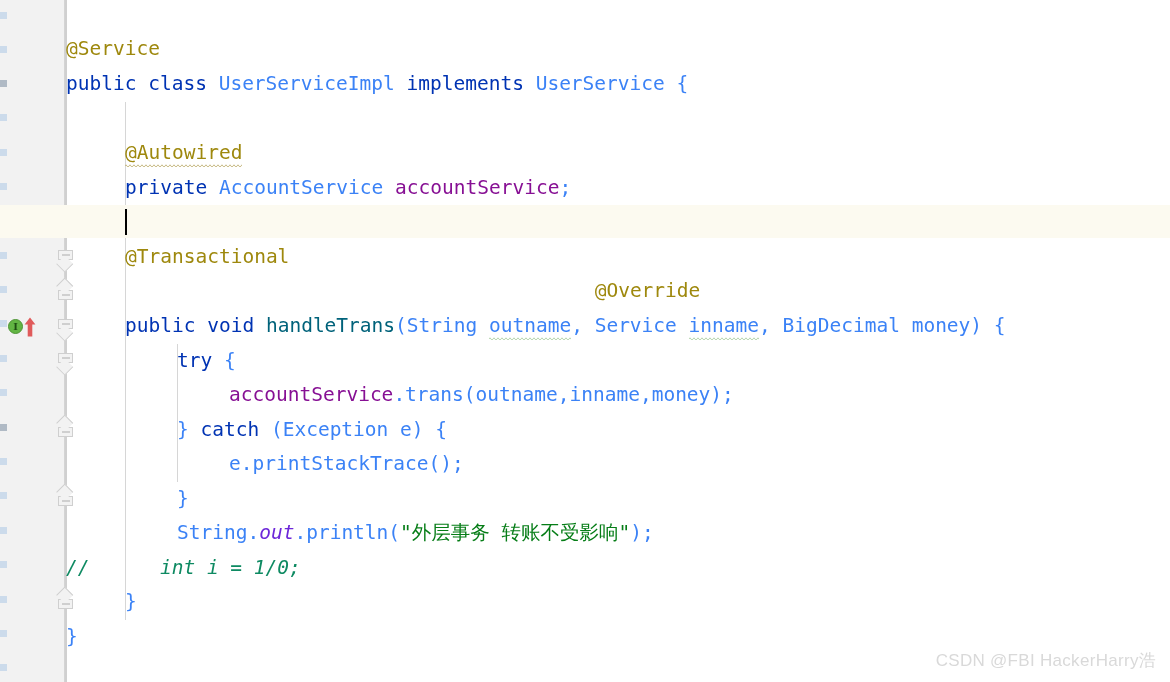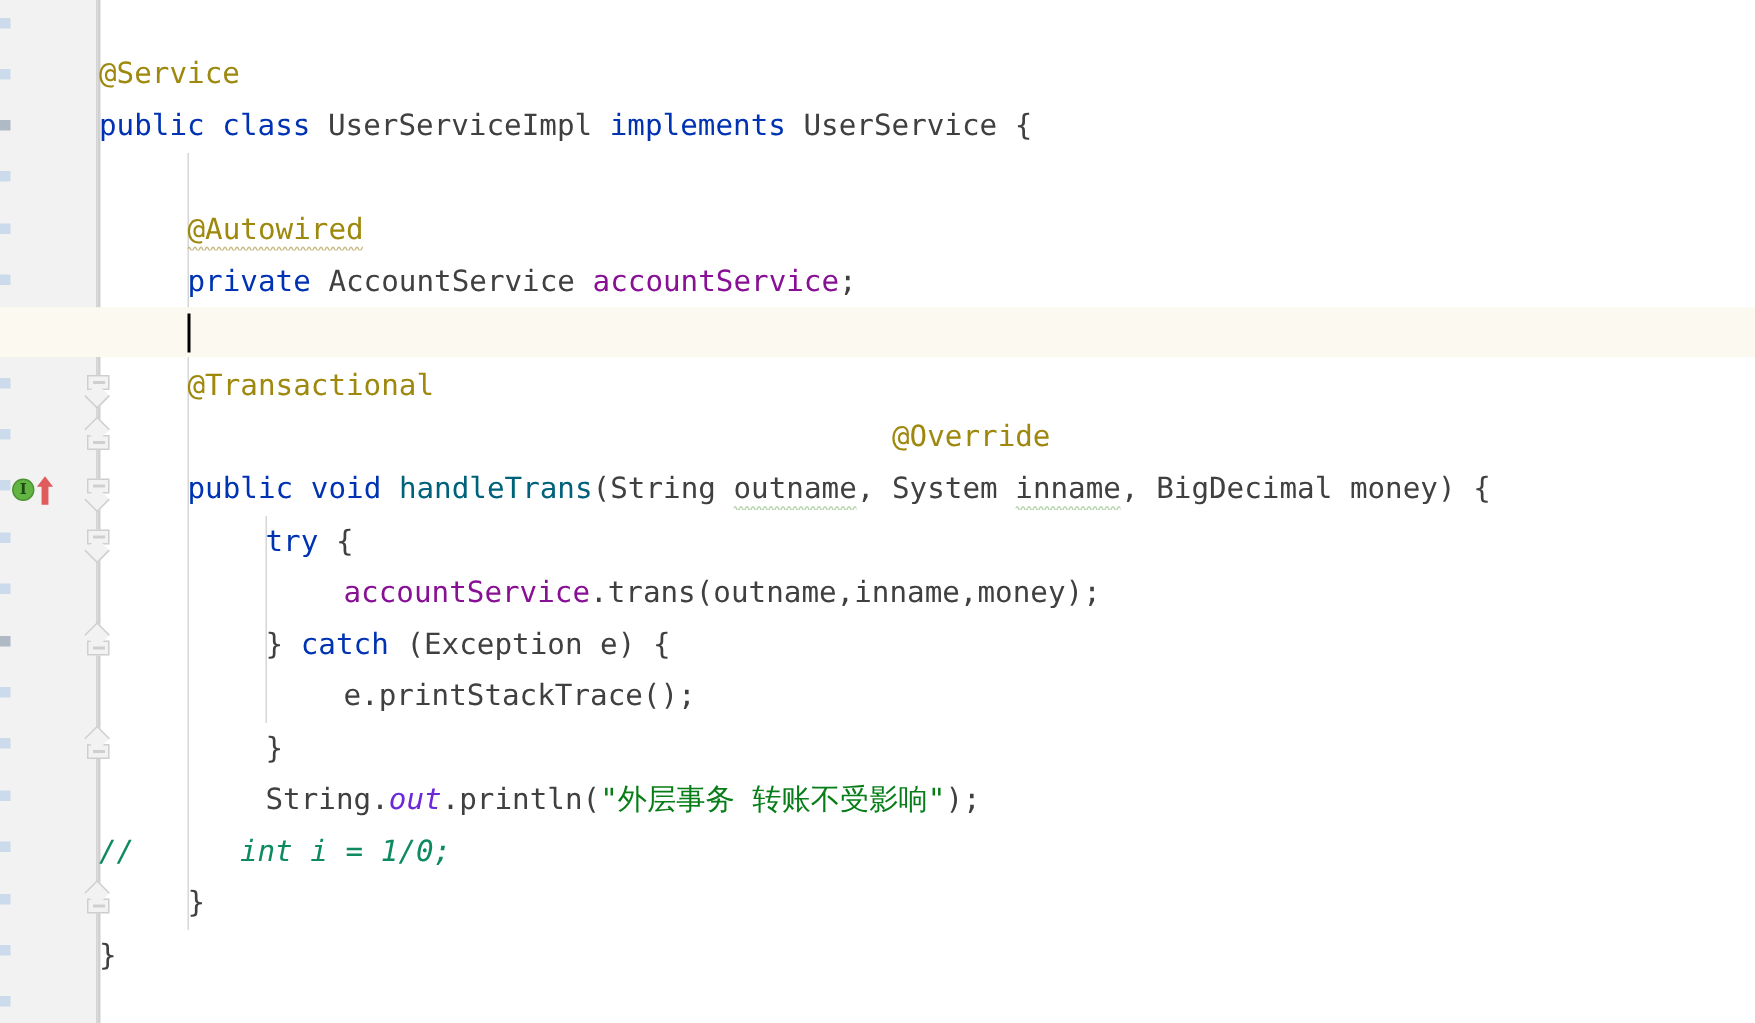--- a/index.html
+++ b/index.html
@@ -88,21 +88,21 @@
   .guide{position:absolute;width:1px;background:#d6d6d6;}
 
   
   .kw{color:#0033b3;}
   .ann{color:#9e880d;}
   .str{color:#067d17;}
   .fld{color:#871094;}
   .mdecl{color:#00627a;}
   .cmt{color:#0e8a62;font-style:italic;}
   .stat{color:#6d28d9;font-style:italic;}
-  .plain{color:#404040;}
+  .plain{color:#3b82f6;}
   .wavy{
     position:absolute;left:0;bottom:4px;height:4px;width:100%;
   }
 
   
   .watermark{
     position:absolute;right:14px;bottom:10px;
     font-family:"Liberation Sans","DejaVu Sans",sans-serif;
     font-size:17px;color:#d9d9d9;letter-spacing:.3px;
     white-space:nowrap;user-select:none;
@@ -199,29 +199,30 @@
         <div class="line" style="top: 102px;"><span style="display: inline-block; width: 0px;"></span></div>
         <div class="line" style="top: 136px;"><span style="display: inline-block; width: 59px;"></span><span class="txt ann">@Autowired<svg class="wavy" viewBox="0 0 117.2 4" preserveAspectRatio="none" style="width: 117.2px;">
               <path d="M0 3 q1 -2.4 2 0 q1 2.4 2 0 q1 -2.4 2 0 q1 2.4 2 0 q1 -2.4 2 0 q1 2.4 2 0 q1 -2.4 2 0 q1 2.4 2 0 q1 -2.4 2 0 q1 2.4 2 0 q1 -2.4 2 0 q1 2.4 2 0 q1 -2.4 2 0 q1 2.4 2 0 q1 -2.4 2 0 q1 2.4 2 0 q1 -2.4 2 0 q1 2.4 2 0 q1 -2.4 2 0 q1 2.4 2 0 q1 -2.4 2 0 q1 2.4 2 0 q1 -2.4 2 0 q1 2.4 2 0 q1 -2.4 2 0 q1 2.4 2 0 q1 -2.4 2 0 q1 2.4 2 0 q1 -2.4 2 0 q1 2.4 2 0 q1 -2.4 2 0 q1 2.4 2 0 q1 -2.4 2 0 q1 2.4 2 0 q1 -2.4 2 0 q1 2.4 2 0 q1 -2.4 2 0 q1 2.4 2 0 q1 -2.4 2 0 q1 2.4 2 0 q1 -2.4 2 0 q1 2.4 2 0 q1 -2.4 2 0 q1 2.4 2 0 q1 -2.4 2 0 q1 2.4 2 0 q1 -2.4 2 0 q1 2.4 2 0 q1 -2.4 2 0 q1 2.4 2 0 q1 -2.4 2 0 q1 2.4 2 0 q1 -2.4 2 0 q1 2.4 2 0 q1 -2.4 2 0 q1 2.4 2 0 q1 -2.4 2 0 q1 2.4 2 0 q1 -2.4 2 0 q1 2.4 2 0" fill="none" stroke="#c8bb86" stroke-width="1"></path>
             </svg></span></div>
         <div class="line" style="top: 171px;"><span style="display: inline-block; width: 59px;"></span><span class="txt kw">private</span><span class="txt plain"> AccountService </span><span class="txt fld">accountService</span><span class="txt plain">;</span></div>
         <div class="line" style="top: 205px;"><span style="display: inline-block; width: 59px;"></span></div>
         <div class="line" style="top: 240px; text-decoration: underline;"><span style="display: inline-block; width: 59px;"></span><span class="txt ann">@Transactional</span></div>
         <div class="line" style="top: 274px; text-align: center;"><span style="display: inline-block; width: 59px;"></span><span class="txt ann">@Override</span></div>
         <div class="line" style="top: 309px;"><span style="display: inline-block; width: 59px;"></span><span class="txt kw">public</span><span class="txt plain"> </span><span class="txt kw">void</span><span class="txt plain"> </span><span class="txt mdecl">handleTrans</span><span class="txt plain">(String </span><span class="txt plain">outname<svg class="wavy" viewBox="0 0 82.04 4" preserveAspectRatio="none" style="width: 82.04px;">
               <path d="M0 3 q1 -2.4 2 0 q1 2.4 2 0 q1 -2.4 2 0 q1 2.4 2 0 q1 -2.4 2 0 q1 2.4 2 0 q1 -2.4 2 0 q1 2.4 2 0 q1 -2.4 2 0 q1 2.4 2 0 q1 -2.4 2 0 q1 2.4 2 0 q1 -2.4 2 0 q1 2.4 2 0 q1 -2.4 2 0 q1 2.4 2 0 q1 -2.4 2 0 q1 2.4 2 0 q1 -2.4 2 0 q1 2.4 2 0 q1 -2.4 2 0 q1 2.4 2 0 q1 -2.4 2 0 q1 2.4 2 0 q1 -2.4 2 0 q1 2.4 2 0 q1 -2.4 2 0 q1 2.4 2 0 q1 -2.4 2 0 q1 2.4 2 0 q1 -2.4 2 0 q1 2.4 2 0 q1 -2.4 2 0 q1 2.4 2 0 q1 -2.4 2 0 q1 2.4 2 0 q1 -2.4 2 0 q1 2.4 2 0 q1 -2.4 2 0 q1 2.4 2 0 q1 -2.4 2 0 q1 2.4 2 0" fill="none" stroke="#b8d6b0" stroke-width="1"></path>
-            </svg></span><span class="txt plain">, System </span><span class="txt plain">inname<svg class="wavy" viewBox="0 0 70.32000000000001 4" preserveAspectRatio="none" style="width: 70.32px;">
+            </svg></span><span class="txt plain">, Service </span><span class="txt plain">inname<svg class="wavy" viewBox="0 0 70.32000000000001 4" preserveAspectRatio="none" style="width: 70.32px;">
               <path d="M0 3 q1 -2.4 2 0 q1 2.4 2 0 q1 -2.4 2 0 q1 2.4 2 0 q1 -2.4 2 0 q1 2.4 2 0 q1 -2.4 2 0 q1 2.4 2 0 q1 -2.4 2 0 q1 2.4 2 0 q1 -2.4 2 0 q1 2.4 2 0 q1 -2.4 2 0 q1 2.4 2 0 q1 -2.4 2 0 q1 2.4 2 0 q1 -2.4 2 0 q1 2.4 2 0 q1 -2.4 2 0 q1 2.4 2 0 q1 -2.4 2 0 q1 2.4 2 0 q1 -2.4 2 0 q1 2.4 2 0 q1 -2.4 2 0 q1 2.4 2 0 q1 -2.4 2 0 q1 2.4 2 0 q1 -2.4 2 0 q1 2.4 2 0 q1 -2.4 2 0 q1 2.4 2 0 q1 -2.4 2 0 q1 2.4 2 0 q1 -2.4 2 0 q1 2.4 2 0" fill="none" stroke="#b8d6b0" stroke-width="1"></path>
             </svg></span><span class="txt plain">, BigDecimal money) {</span></div>
         <div class="line" style="top: 344px;"><span style="display: inline-block; width: 111px;"></span><span class="txt kw">try</span><span class="txt plain"> {</span></div>
         <div class="line" style="top: 378px;"><span style="display: inline-block; width: 163px;"></span><span class="txt fld">accountService</span><span class="txt plain">.trans(outname,inname,money);</span></div>
         <div class="line" style="top: 413px;"><span style="display: inline-block; width: 111px;"></span><span class="txt plain">} </span><span class="txt kw">catch</span><span class="txt plain"> (Exception e) {</span></div>
         <div class="line" style="top: 447px;"><span style="display: inline-block; width: 163px;"></span><span class="txt plain">e.printStackTrace();</span></div>
         <div class="line" style="top: 482px;"><span style="display: inline-block; width: 111px;"></span><span class="txt plain">}</span></div>
         <div class="line" style="top: 516px;"><span style="display: inline-block; width: 111px;"></span><span class="txt plain">String.</span><span class="txt stat">out</span><span class="txt plain">.println(</span><span class="txt str">"外层事务 转账不受影响"</span><span class="txt plain">);</span></div>
         <div class="line" style="top: 551px;"><span style="display: inline-block; width: 0px;"></span><span class="txt cmt">//</span><span class="txt cmt">      int i = 1/0;</span></div>
         <div class="line" style="top: 585px;"><span style="display: inline-block; width: 59px;"></span><span class="txt plain">}</span></div>
         <div class="line" style="top: 620px;"><span style="display: inline-block; width: 0px;"></span><span class="txt plain">}</span></div>
       </div>
     <div class="caret" id="caret" style="left: 59px; top: 209px; height: 26px; z-index: 5;"></div>
   </div>
 
+  <div class="watermark">CSDN @FBI HackerHarry浩</div>
 </div>
 
 </body></html>

